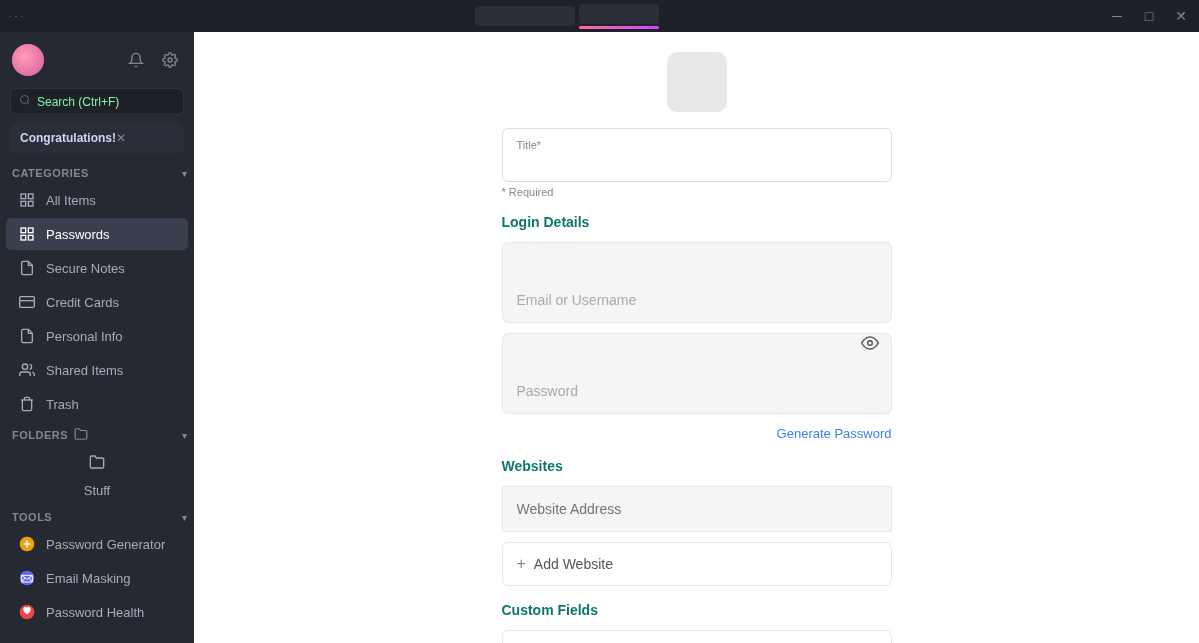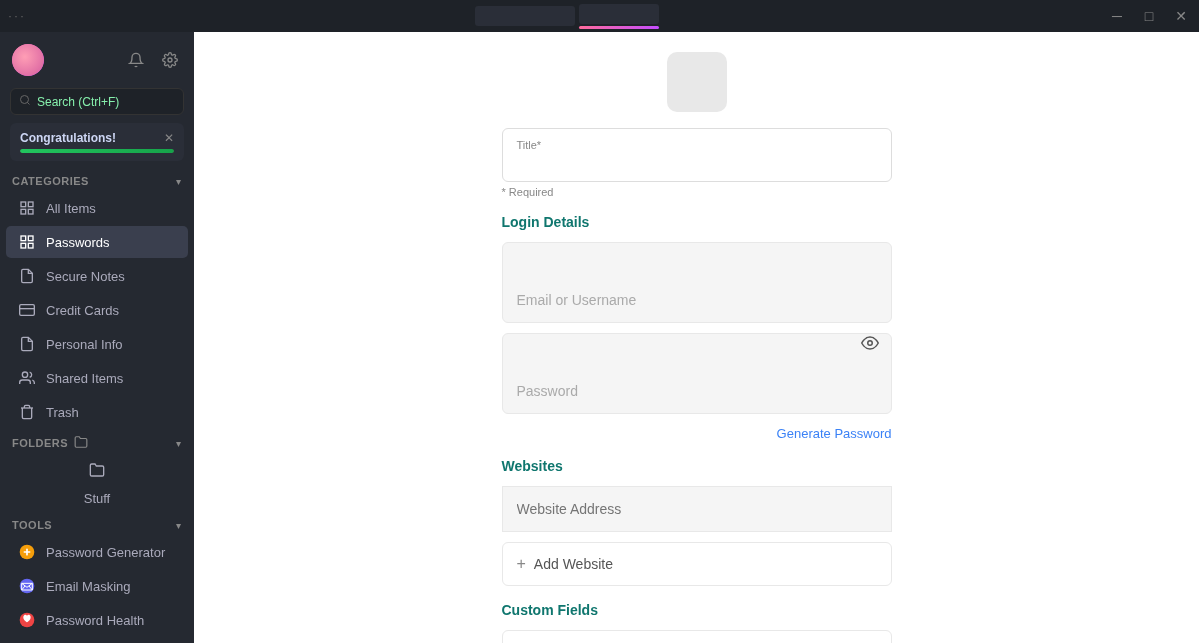--- a/index.html
+++ b/index.html
@@ -147,21 +147,21 @@
       font-size: 12px;
     }
 
     
     .congrats-banner {
       margin: 0 10px 8px 10px;
       background: #2a2e38;
       border-radius: 6px;
       padding: 8px 10px;
       display: flex;
-      flex-direction: column;
+      flex-direction: row;
       gap: 4px;
     }
     .congrats-header {
       display: flex;
       justify-content: space-between;
       align-items: center;
     }
     .congrats-title {
       color: #cdd6f4;
       font-size: 12px;
@@ -185,21 +185,21 @@
       background: linear-gradient(90deg, #22c55e, #16a34a);
       border-radius: 2px;
       width: 100%;
     }
 
     
     .section-label {
       display: flex;
       align-items: center;
       justify-content: space-between;
-      padding: 6px 13px 4px 12px;
+      padding: 6px 7px 4px 12px;
       cursor: pointer;
     }
     .section-label-text {
       color: #888;
       font-size: 11px;
       font-weight: 600;
       text-transform: uppercase;
       letter-spacing: 0.5px;
     }
     .chevron {

